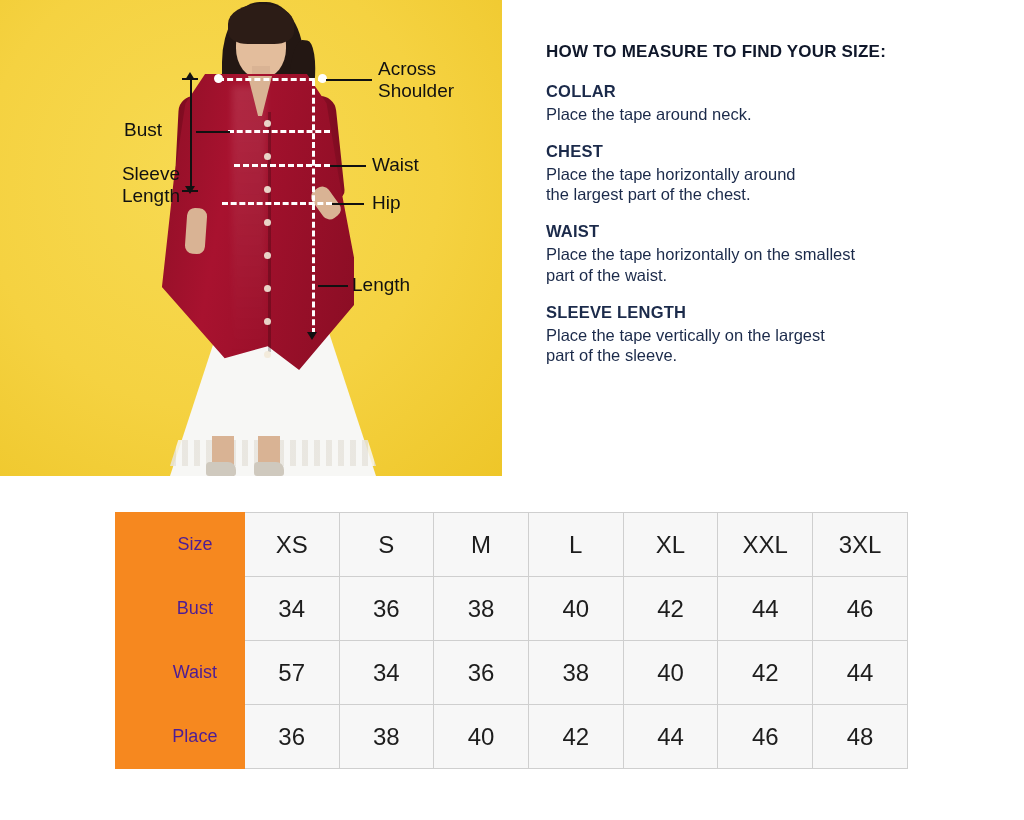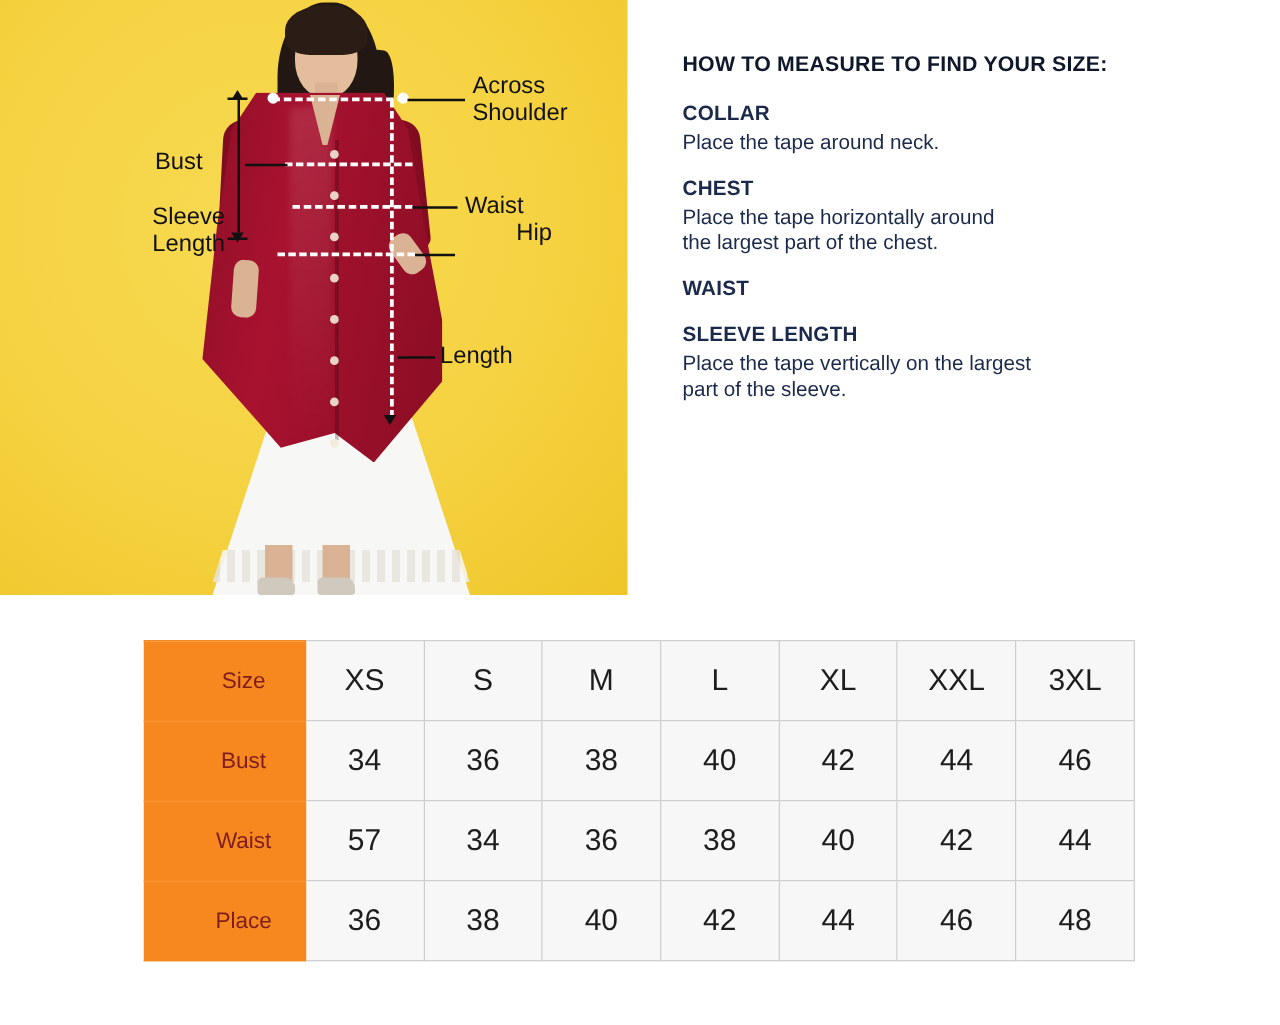--- a/index.html
+++ b/index.html
@@ -215,21 +215,21 @@
     height: 64px;
     text-align: center;
     vertical-align: middle;
     font-size: 24px;
     font-weight: normal;
     color: #1d1d1d;
     background: #f7f7f7;
   }
   td.rowhead, th.rowhead {
     background: #f6881f;
-    color: #7f1d1d;
+    color: #4c1d95;
     font-size: 18px;
     width: 129px;
     border-color: #f6881f;
     padding-left: 30px;
   }
   col.sizecol { width: 95px; }
 </style>
 </head>
 <body>
 
@@ -283,21 +283,21 @@
       <div class="dash-h" style="left:228px; top:130px; width:102px;"></div>
       <div class="lead" style="left:196px; top:131px; width:34px;"></div>
       <div class="lbl" style="left:124px; top:119px;">Bust</div>
 
       <div class="dash-h" style="left:234px; top:164px; width:96px;"></div>
       <div class="lead" style="left:330px; top:165px; width:36px;"></div>
       <div class="lbl" style="left:372px; top:154px;">Waist</div>
 
       <div class="dash-h" style="left:222px; top:202px; width:110px;"></div>
       <div class="lead" style="left:332px; top:203px; width:32px;"></div>
-      <div class="lbl" style="left:372px; top:176px;margin-left:41px;">Hip</div>
+      <div class="lbl" style="left:372px; top:192px;">Hip</div>
 
       <div class="solid-v" style="left:190px; top:80px; height:106px;"></div>
       <div class="arrow-up" style="left:185px; top:72px;"></div>
       <div class="arrow-down" style="left:185px; top:186px;"></div>
       <div class="tick" style="left:182px; top:78px; width:16px;"></div>
       <div class="tick" style="left:182px; top:190px; width:16px;"></div>
       <div class="lbl r" style="left:84px; top:163px; width:96px;">Sleeve
 Length</div>
 
       <div class="dash-v" style="left:312px; top:80px; height:254px;"></div>
@@ -315,20 +315,22 @@
       </section>
 
       <section>
         <h2>CHEST</h2>
         <p>Place the tape horizontally around
 the largest part of the chest.</p>
       </section>
 
       <section>
         <h2>WAIST</h2>
+        <p>Place the tape horizontally on the smallest
+part of the waist.</p>
       </section>
 
       <section>
         <h2>SLEEVE LENGTH</h2>
         <p>Place the tape vertically on the largest
 part of the sleeve.</p>
       </section>
     </div>
   </div>
 

